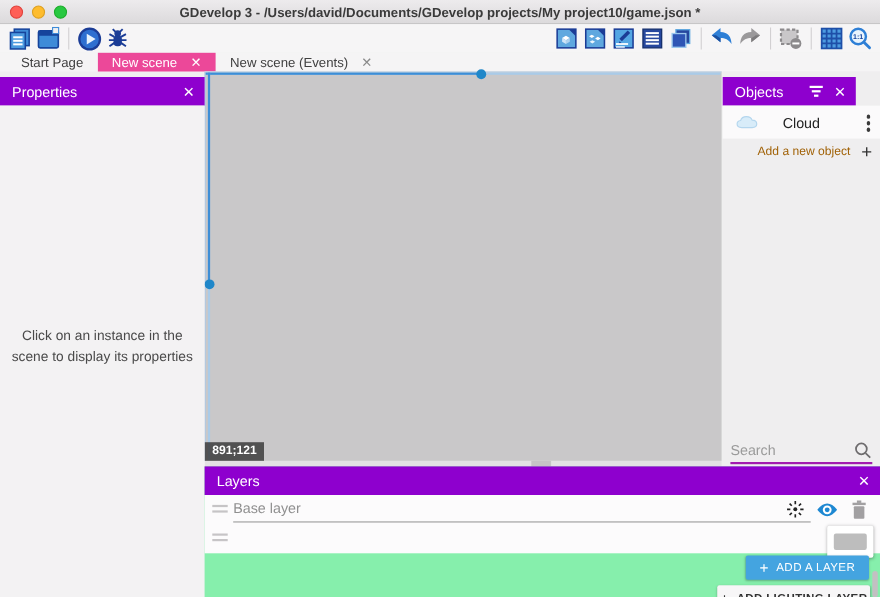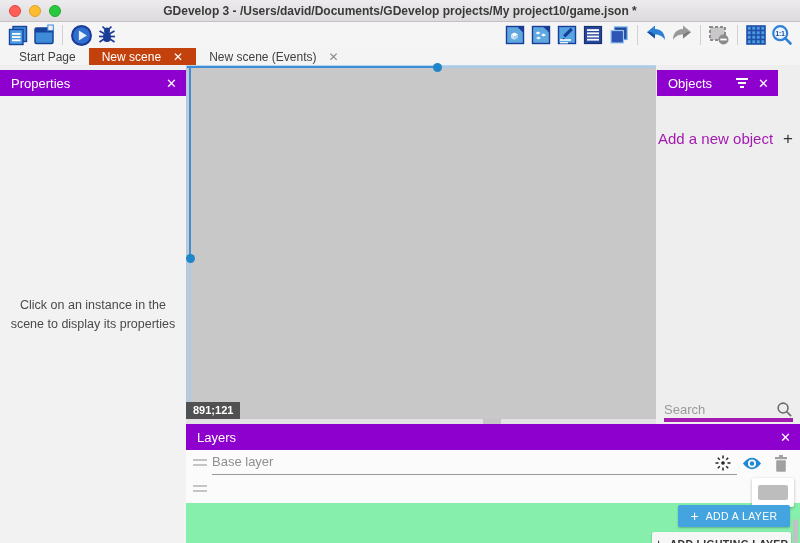--- a/index.html
+++ b/index.html
@@ -22,21 +22,21 @@
   .toolbar { position:absolute; top:22px; left:0; width:800px; height:26px;
     background:#F6F5F6; display:flex; align-items:center; padding:0 5px; }
   .tbtn { width:24px; height:24px; display:flex; align-items:center; justify-content:center; margin:0 1px; }
   .tsep { width:1px; height:20px; background:#D2D0D2; margin:0 5px; }
   .tspacer { flex:1; }
 
   
   .tabbar { position:absolute; top:48px; left:0; width:800px; height:17px;
     background:#F5F4F5; display:flex; align-items:stretch; padding-left:6px; }
   .tab { display:flex; align-items:center; padding:0 13px; font-size:12px; color:#404040; gap:12px; }
-  .tab.active { background:#c2410c; color:#FFFFFF; }
+  .tab.active { background:#ec4899; color:#FFFFFF; }
   .tab .tclose { font-size:12px; line-height:1; color:#8A8A8A; }
   .tab.active .tclose { color:#FFFFFF; }
 
   
   .phead { position:absolute; height:26px; background:#8E00CE; color:#FFF;
     display:flex; align-items:center; font-size:13px; }
   .phead .ptitle { margin-left:11px; flex:1; }
   .phead .pclose { margin-right:9px; font-size:13px; color:#FFF; }
 
   
@@ -59,24 +59,24 @@
   .objs { position:absolute; left:657px; top:65px; width:143px; height:359px; background:#EFEEEF; }
   .filter-icon { margin-right:10px; display:flex; flex-direction:column; gap:2px; align-items:center; }
   .filter-icon i { display:block; height:2px; background:#FFF; }
   .obj-row { position:absolute; left:0; top:31px; width:143px; height:30px; background:#FBFAFB;
     display:flex; align-items:center; }
   .obj-name { position:absolute; left:0; width:143px; text-align:center; font-size:13px; color:#222; }
   .kebab { position:absolute; right:6px; top:5px; display:flex; flex-direction:column; gap:2.5px; padding:3px; }
   .kebab i { width:3.5px; height:3.5px; border-radius:50%; background:#3A3A3A; }
   .add-obj { position:absolute; left:0; top:61px; width:143px; height:24px;
     display:flex; align-items:center; justify-content:flex-end; padding-right:7px; }
-  .add-obj .lbl { font-size:15px; color:#a21caf; margin-right:10px; }
+  .add-obj .lbl { font-size:11px; color:#a16207; margin-right:10px; }
   .plus { font-size:17px; color:#333; line-height:1; font-weight:normal; }
   .search-row { position:absolute; left:7px; top:333px; width:129px; height:24px;
-    border-bottom:4px solid #a21caf; }
+    border-bottom:2px solid #a21caf; }
   .search-row input { width:105px; border:none; outline:none; background:transparent;
     font-size:13px; color:#444; font-family:"Liberation Sans",sans-serif; padding-top:4px; }
   .search-row input::placeholder { color:#9B9B9B; }
   .mag { position:absolute; right:0; top:3px; }
 
   
   .layers { position:absolute; left:186px; top:424px; width:614px; height:125px; background:#86efac; }
   .lrows { position:absolute; left:0; top:26px; width:614px; height:53px; background:#FCFBFC; }
   .lrow { position:absolute; left:0; width:614px; height:26px; }
   .lhandle { position:absolute; left:7px; top:9px; display:flex; flex-direction:column; gap:3px; }
@@ -280,20 +280,31 @@
   <div class="objs">
     <div class="phead" style="left:0;top:5px;width:121px;">
       <span class="ptitle">Objects</span>
       <span class="filter-icon">
         <i style="width:12px;"></i>
           <i style="width:8px;"></i>
           <i style="width:4px;"></i>
       </span>
       <span class="pclose">✕</span>
     </div>
+    <div class="obj-row">
+      <svg width="28" height="18" viewBox="0 0 28 18" style="margin-left:8px;">
+        <path d="M6,14 Q2,14 2,10.8 Q2,8 5,7.6 Q6,4 10,4 Q14,4 15,7.2 Q19,7.2 19,10.8 Q19,14 15,14 Z" transform="translate(3,0) scale(1.05,1)" fill="#D8ECF9" stroke="#B4D6EE" stroke-width="1"></path>
+      </svg>
+      <span class="obj-name">Cloud</span>
+      <span class="kebab">
+          <i></i>
+          <i></i>
+          <i></i>
+        </span>
+    </div>
     <div class="add-obj">
       <span class="lbl">Add a new object</span>
       <span class="plus">+</span>
     </div>
     <div class="search-row">
       <input type="text" placeholder="Search" style="">
       <svg class="mag" width="17" height="17" viewBox="0 0 18 18">
         <circle cx="7.5" cy="7.5" r="5.2" fill="none" stroke="#6E6C6E" stroke-width="1.7"></circle>
         <line x1="11.5" y1="11.5" x2="16" y2="16" stroke="#6E6C6E" stroke-width="1.7"></line>
       </svg>

